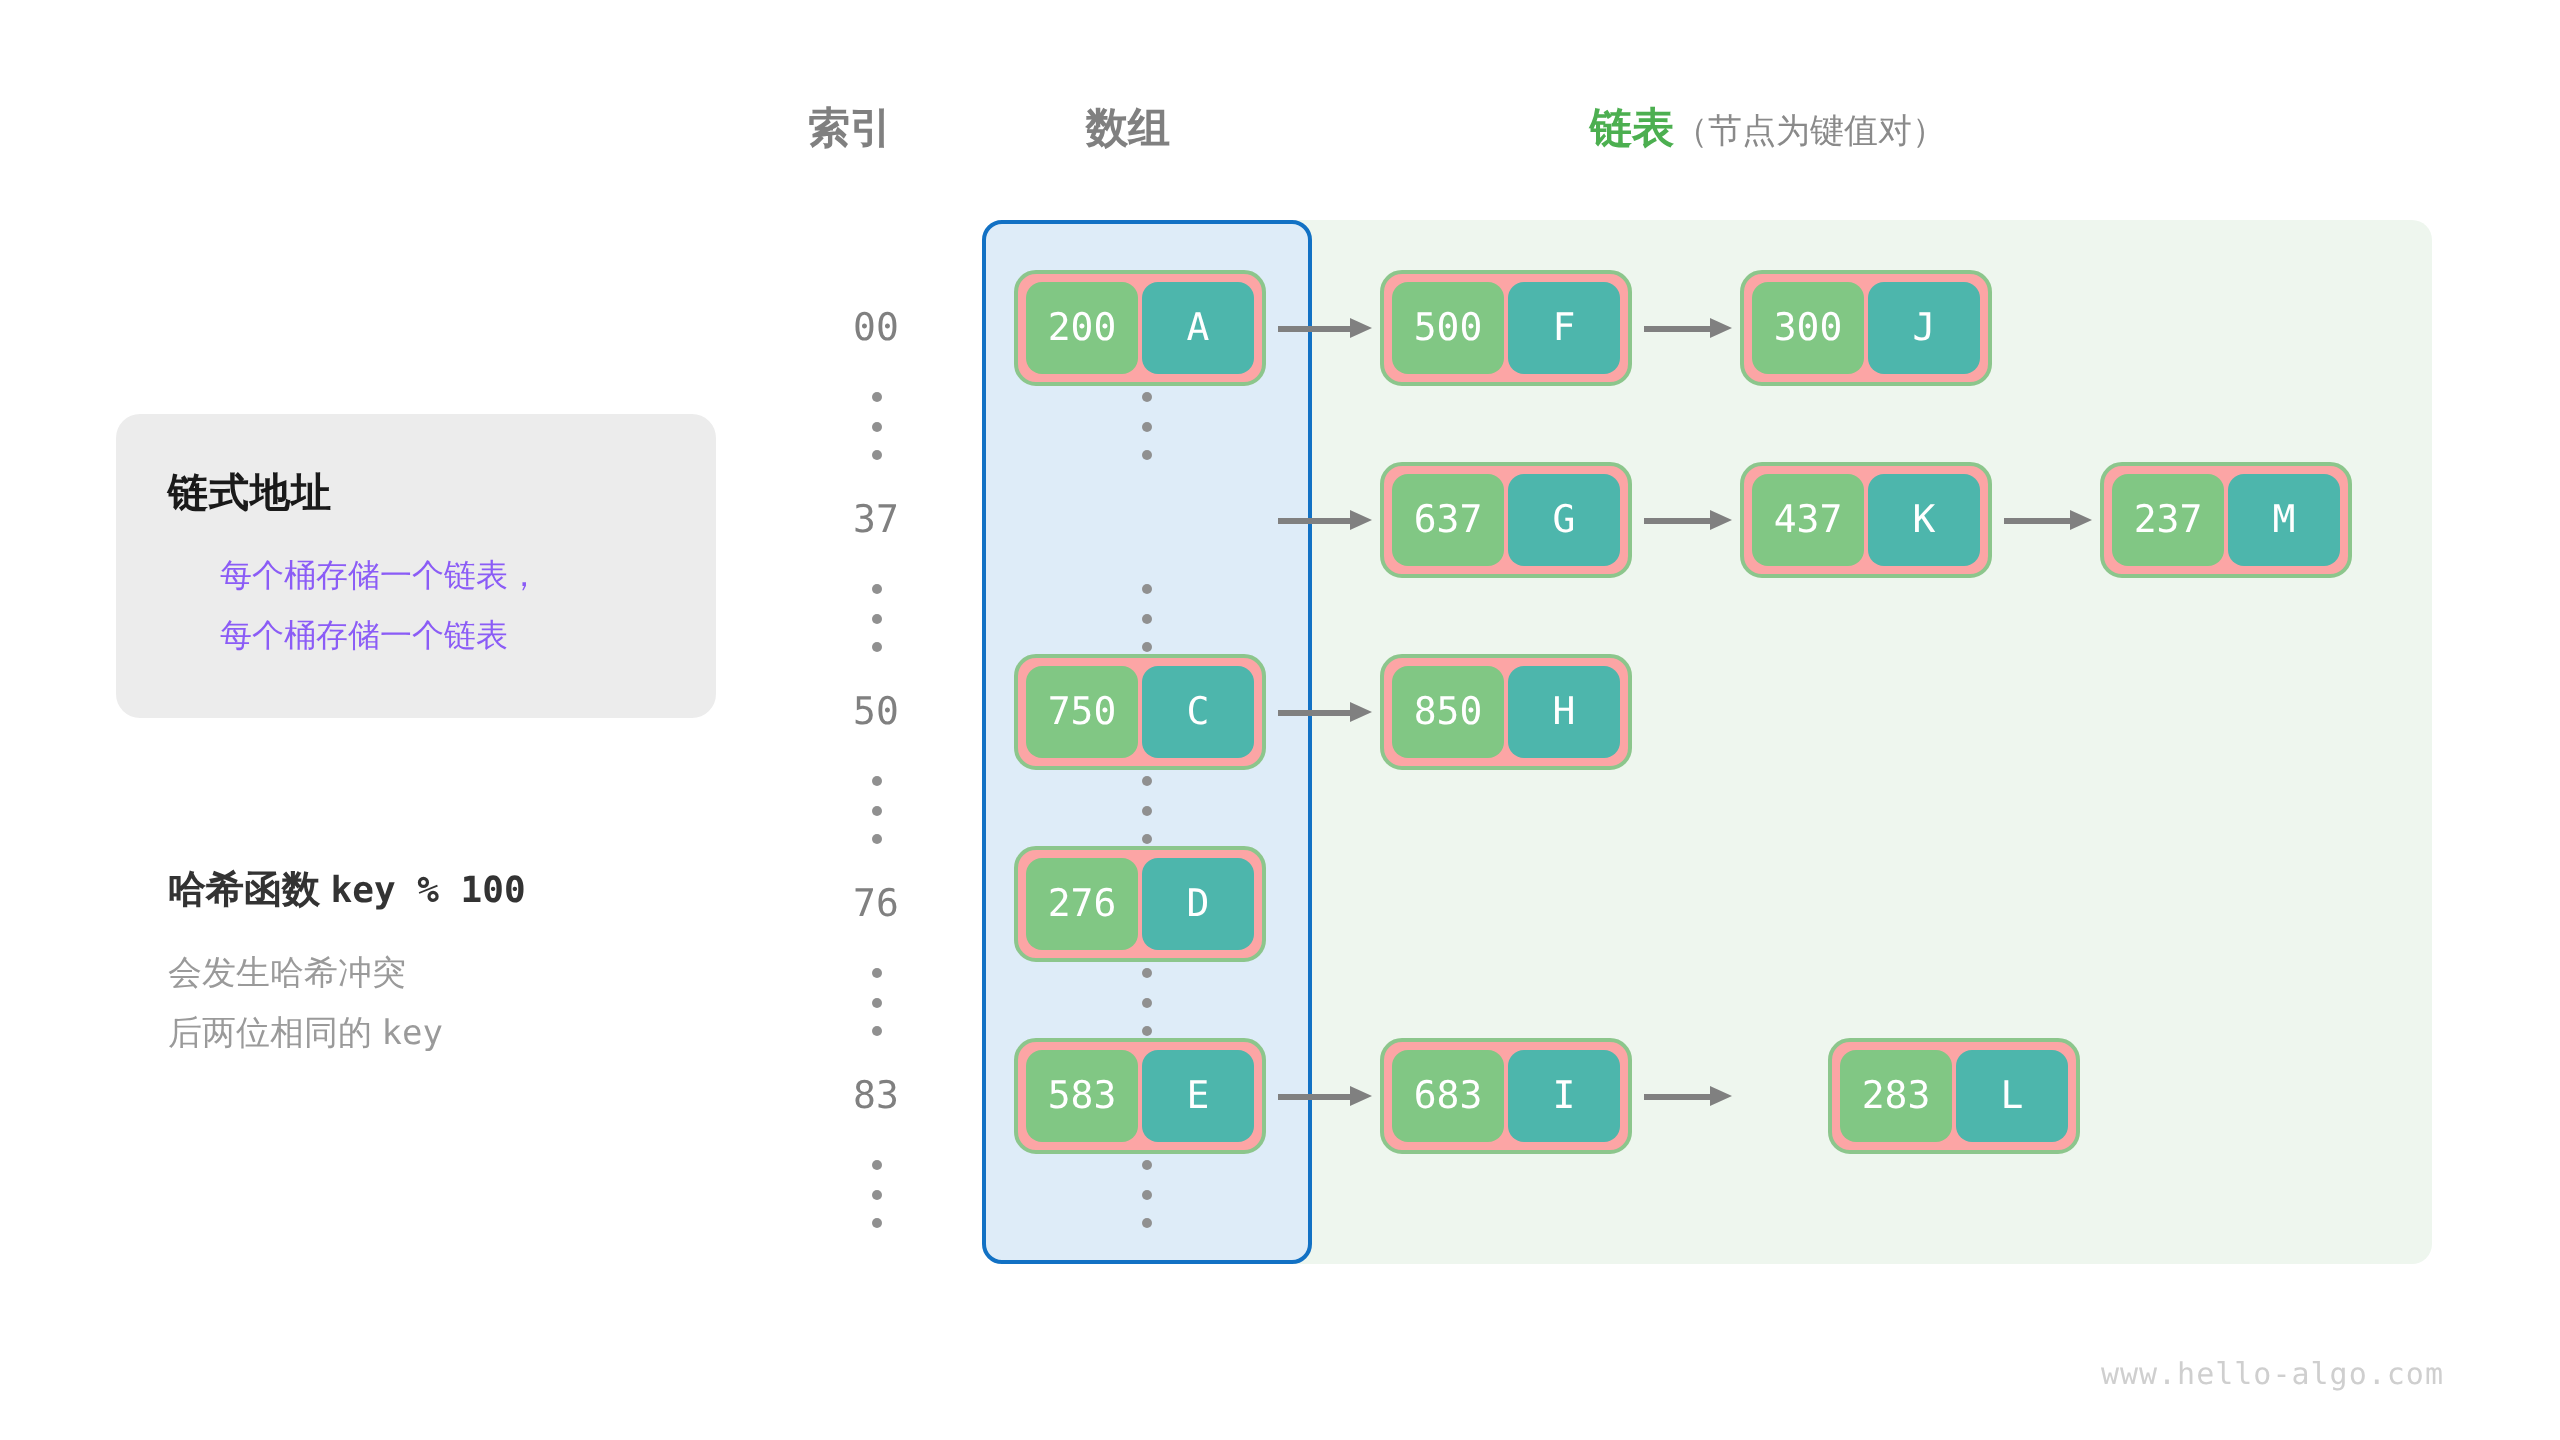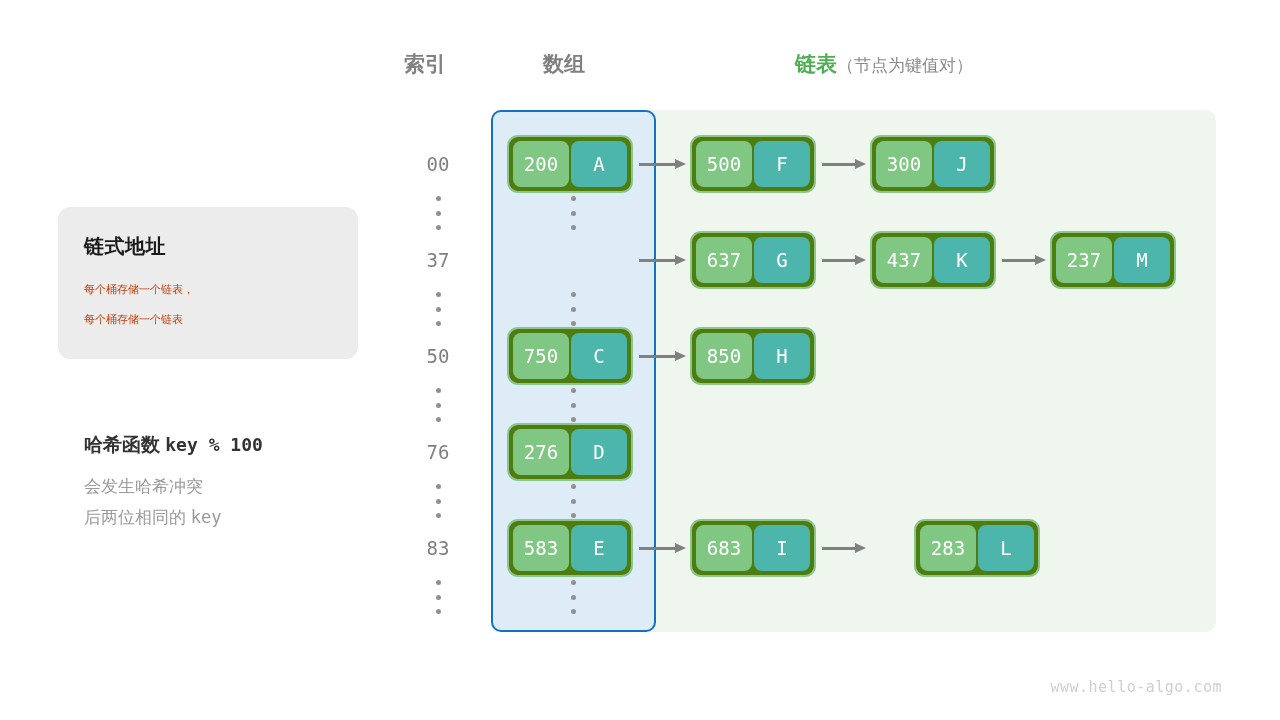--- a/index.html
+++ b/index.html
@@ -53,24 +53,25 @@
     padding: 26px 24px 0 26px;
   }
   .info-card .title {
     font-size: 20px;
     font-weight: bold;
     color: #1a1a1a;
     letter-spacing: 0.5px;
     margin-bottom: 14px;
   }
   .info-card .body-line {
-    font-size: 11px;
-    color: #c2410c;
+    font-size: 16px;
+    color: #8b5cf6;
     line-height: 30px;
     white-space: nowrap;
+    margin-left: 26px;
   }
 
   .hash-block {
     position: absolute;
     left: 84px;
     top: 432px;
     width: 320px;
   }
   .hash-block .title {
     font-size: 19px;
@@ -135,21 +136,21 @@
     font-family: "DejaVu Sans Mono", "Liberation Mono", monospace;
   }
 
   
   .node {
     position: absolute;
     top: 0;
     height: 58px;
     border: 2px solid #8cc68c;
     border-radius: 11px;
-    background: #4d7c0f;
+    background: #fca5a5;
     box-sizing: border-box;
     display: flex;
     align-items: center;
     padding: 4px;
   }
   .cell {
     height: 46px;
     border-radius: 8px;
     display: flex;
     align-items: center;

